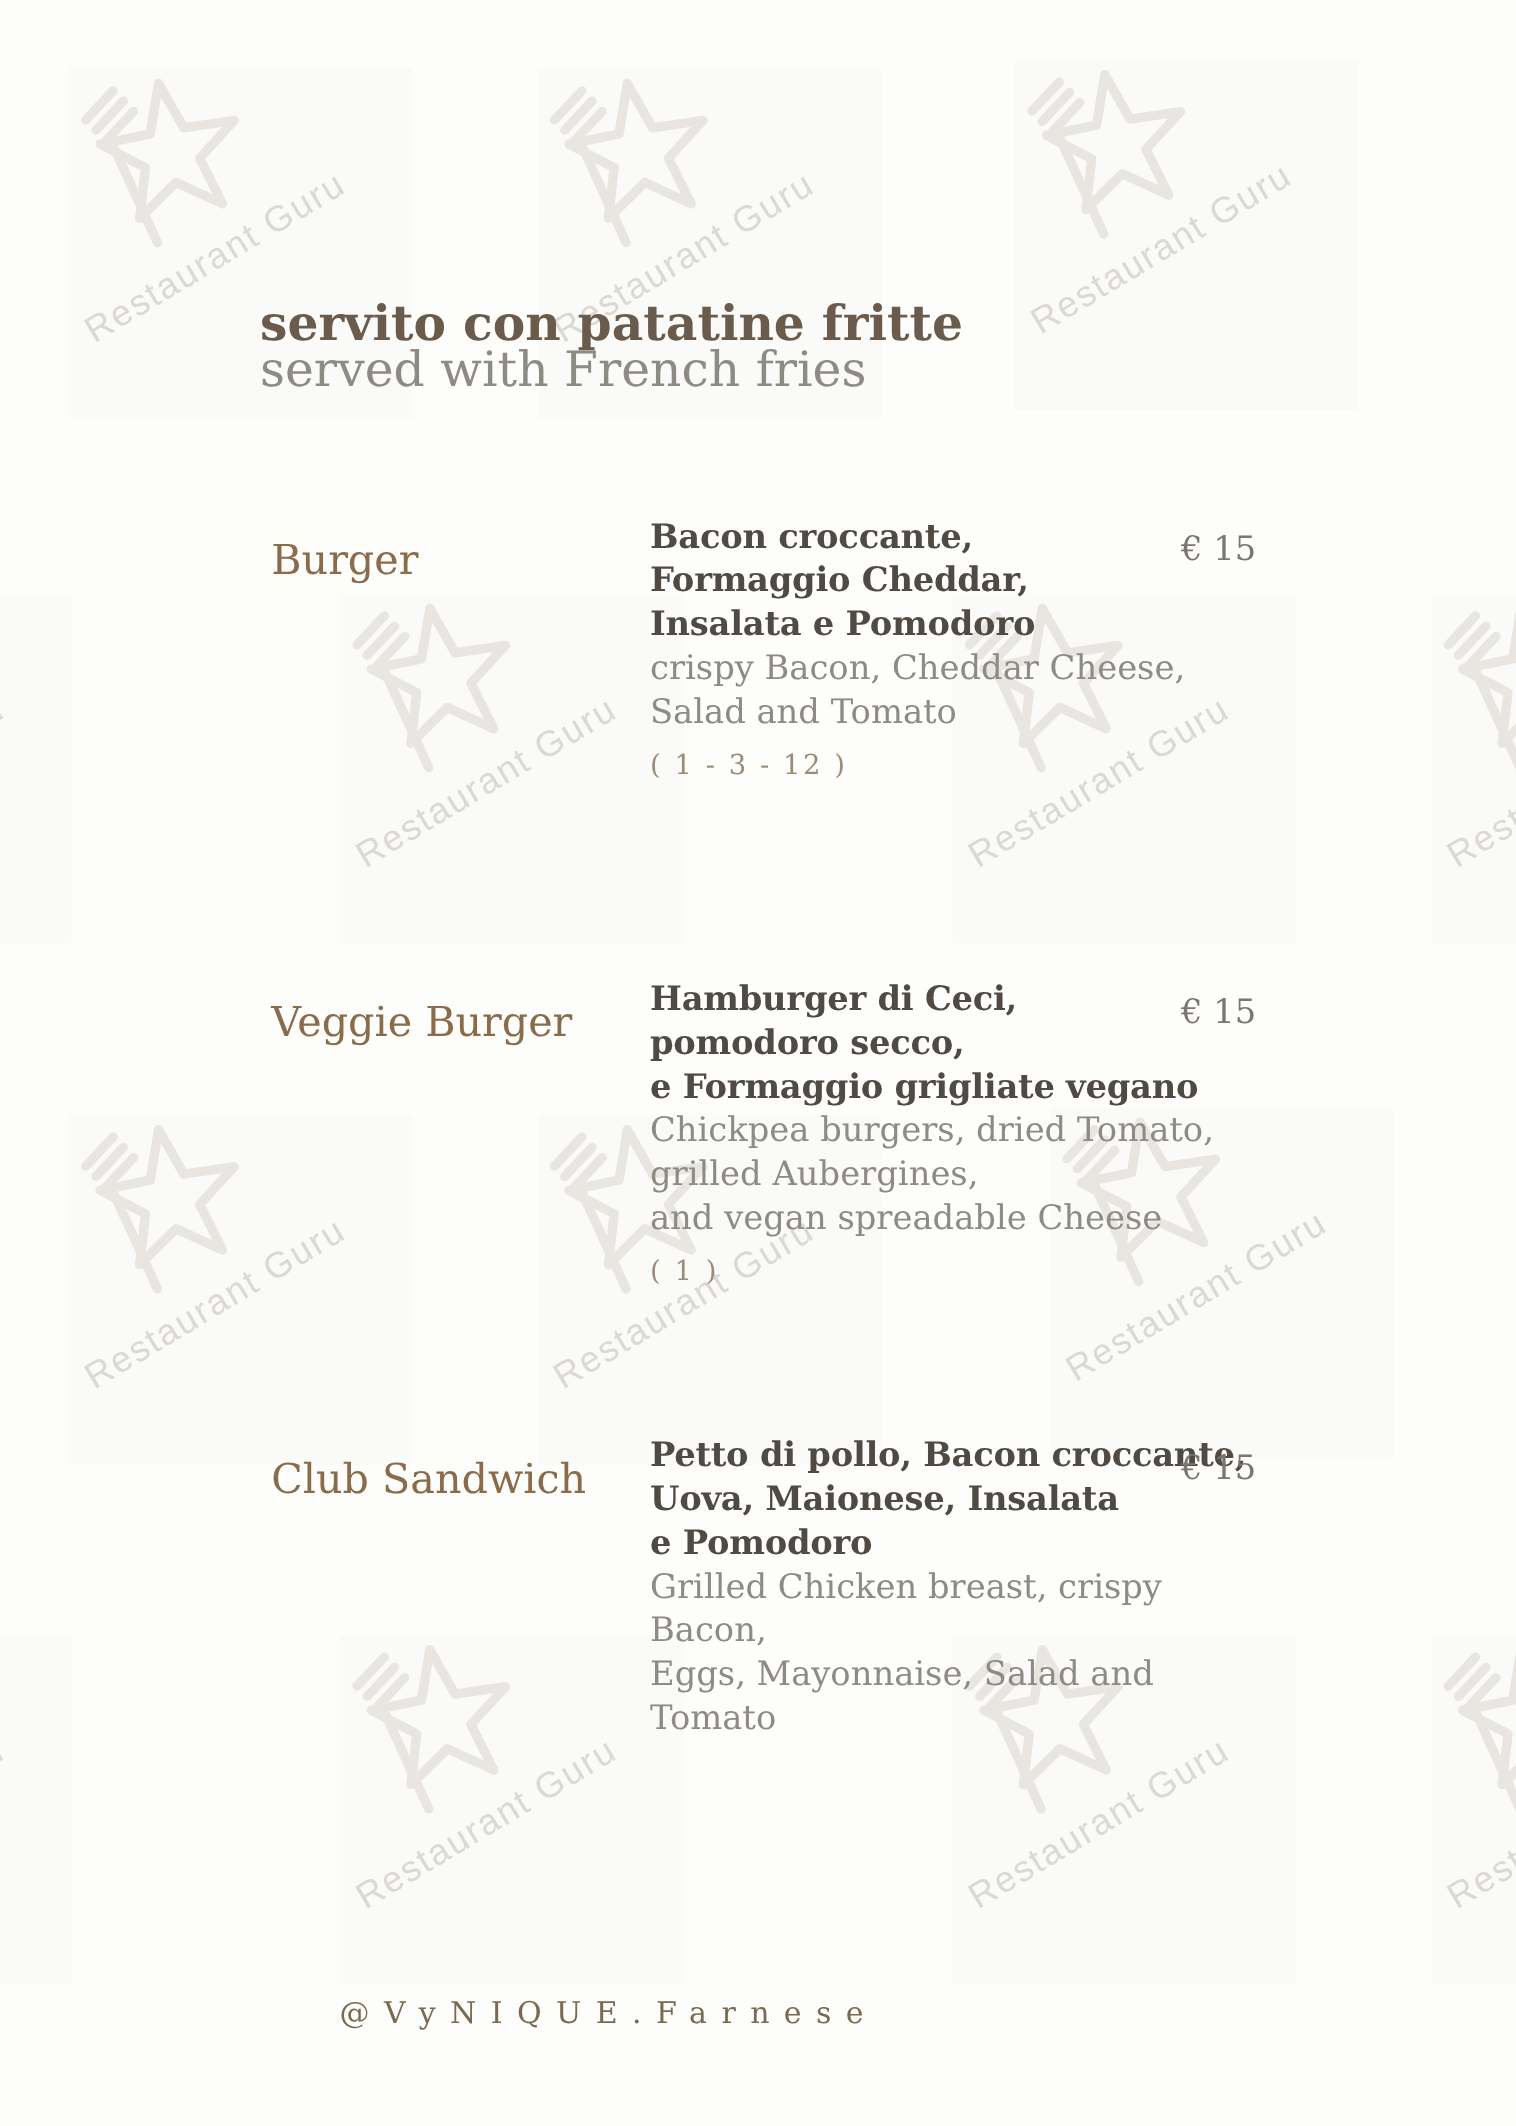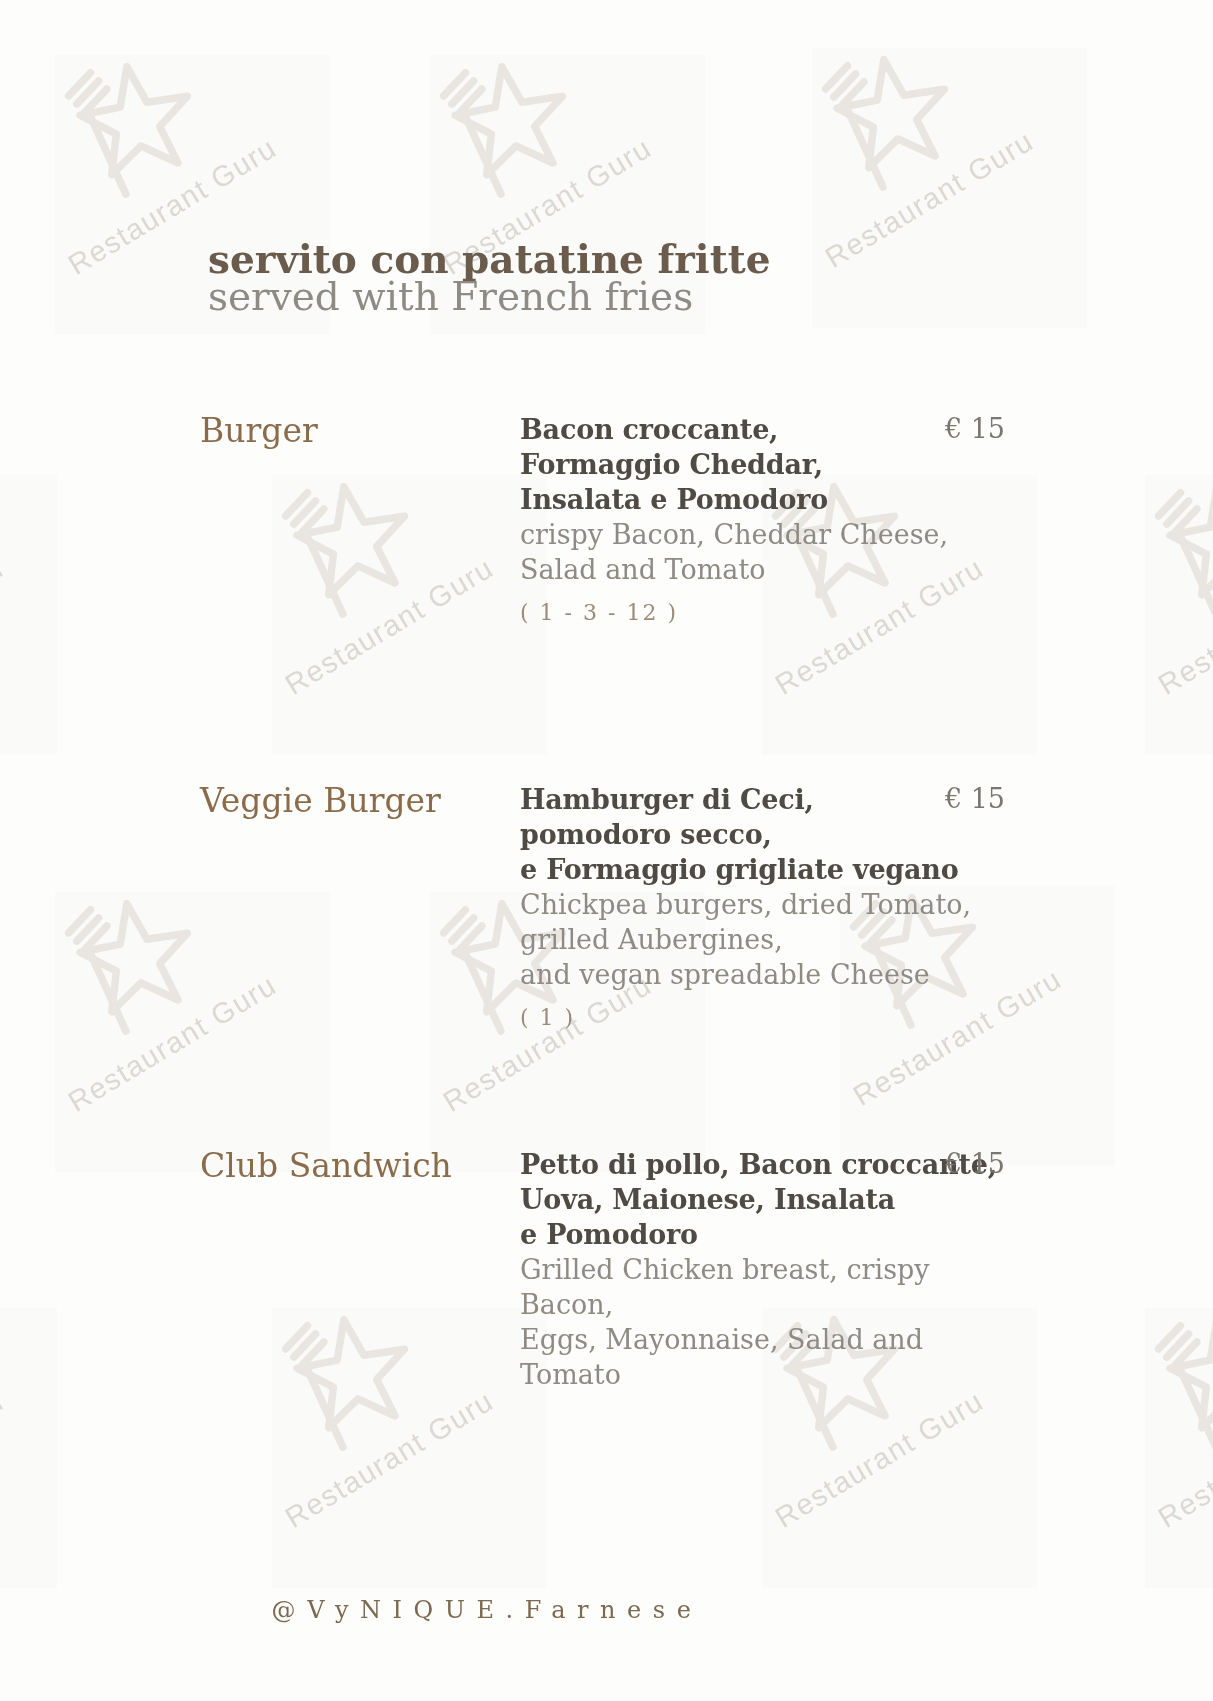--- a/index.html
+++ b/index.html
@@ -26,32 +26,32 @@
     color:var(--watermark); transform:rotate(-31deg); transform-origin:0 50%;
   }
   
   .content{position:absolute; inset:0; z-index:1;}
   .note{position:absolute; left:208px; top:240px; font-size:39px; line-height:38px;}
   .note .it{color:var(--note_it); font-weight:700;}
   .note .en{color:var(--note_en);}
   .menu-row{position:absolute; left:0; width:1213px;}
   .row-burger{top:412px;} .row-veggie{top:782px;} .row-club{top:1147px;}
   .item-title{
-    position:absolute; left:200px; top:0; margin:0;
+    position:absolute; left:200px; top:0; margin:17px;
     font-size:33px; font-weight:400; line-height:37px; color:var(--title);
   }
   .item-desc{position:absolute; left:520px; top:0; width:480px;}
   .item-desc p{margin:0; font-size:27px; line-height:35px;}
   .line-it{color:var(--desc_it); font-weight:700; letter-spacing:-0.2px;}
   .line-en{color:var(--desc_en); font-weight:400;}
   .small{font-size:21px; font-weight:400;}
   .line-it .small{font-weight:700;}
   .allergens{color:var(--allergen); font-size:22px !important; letter-spacing:2px; padding-top:8px;}
   .item-price{
-    position:absolute; left:880px; top:1px; width:125px;
+    position:absolute; left:880px; top:12px; width:125px;
     text-align:right; font-size:27px; color:var(--price);
   }
   .footer{
     position:absolute; left:0; top:1596px; width:974px;
     text-align:center; font-size:24px; letter-spacing:0.48em;
     color:var(--footer);
   }
 </style>
 </head>
 <body>

